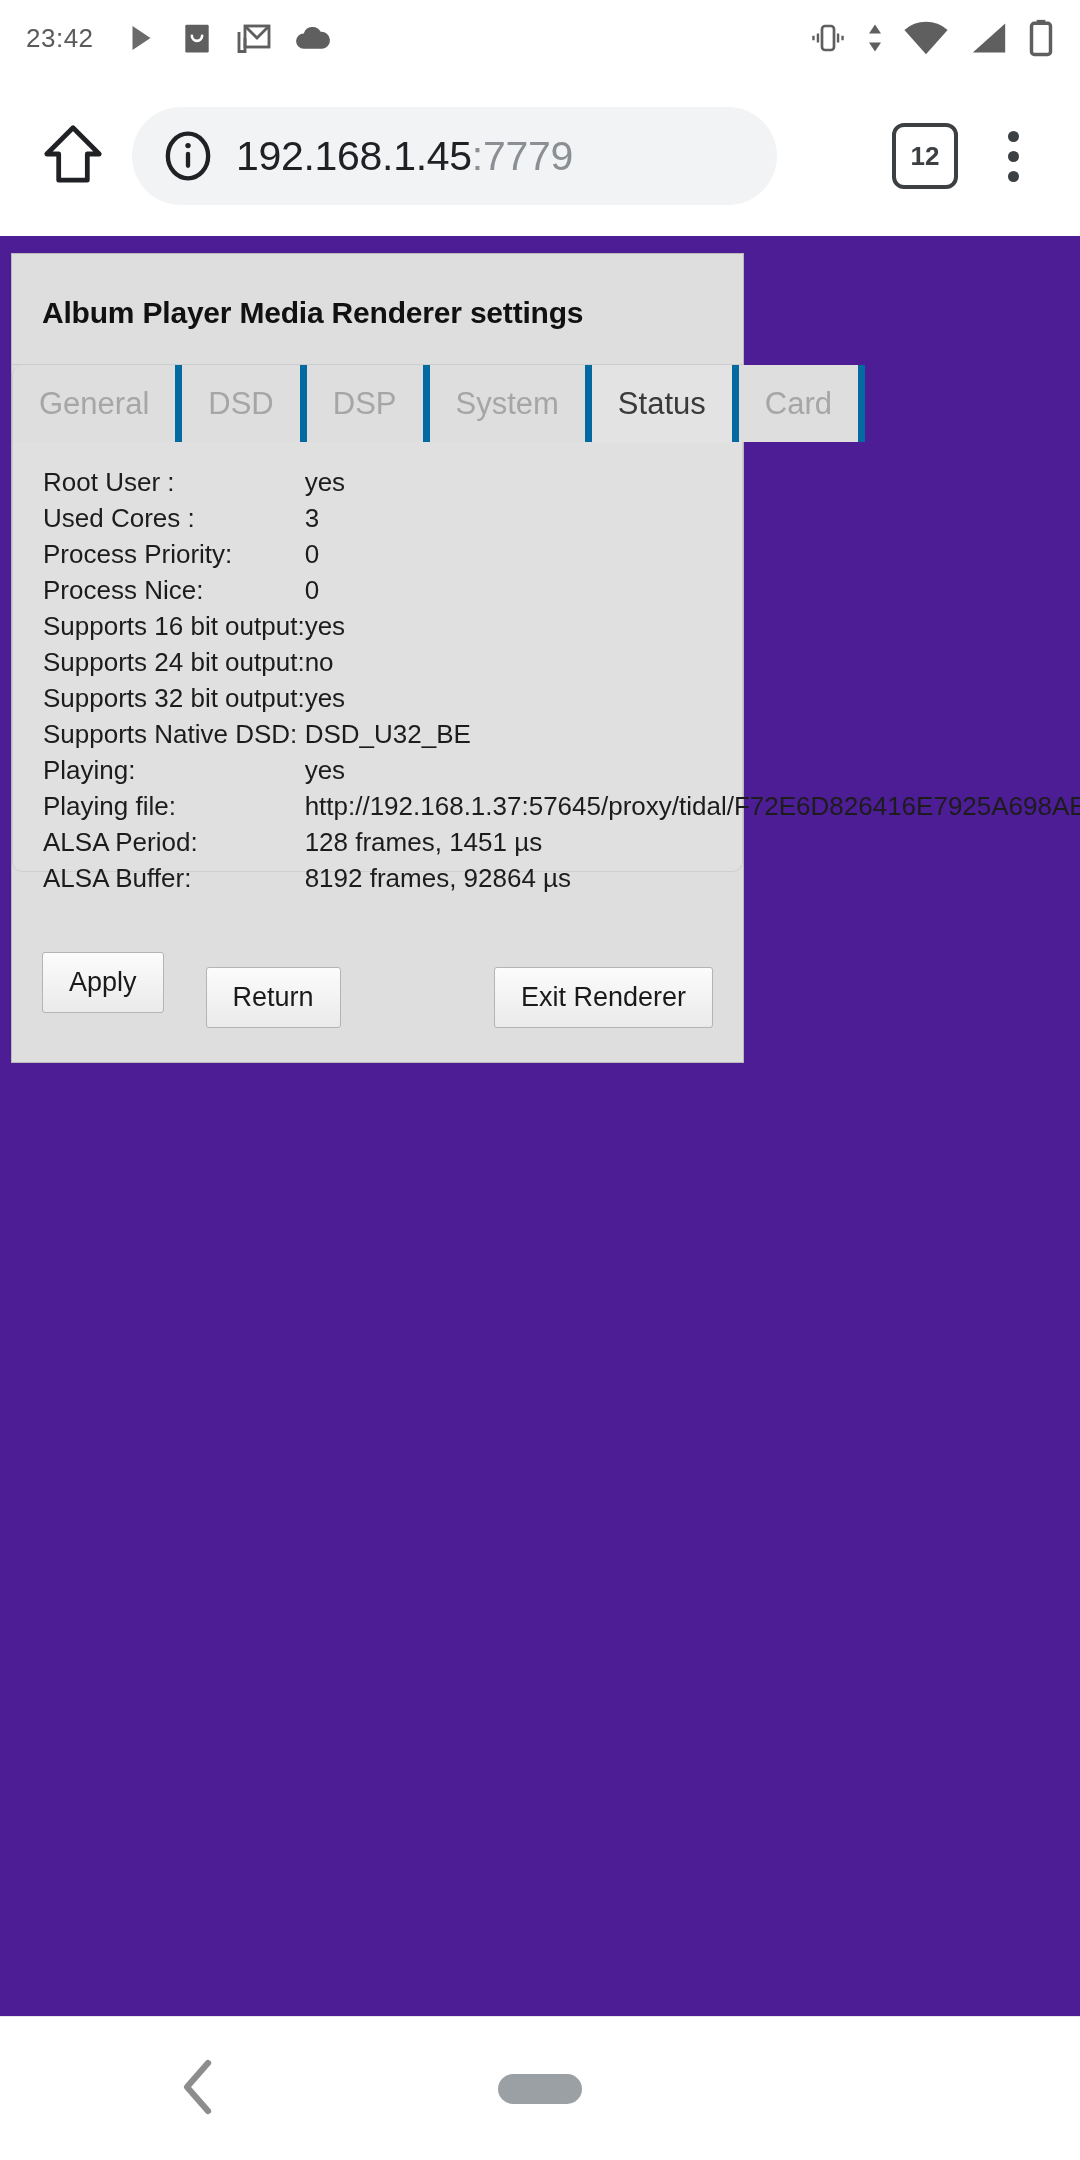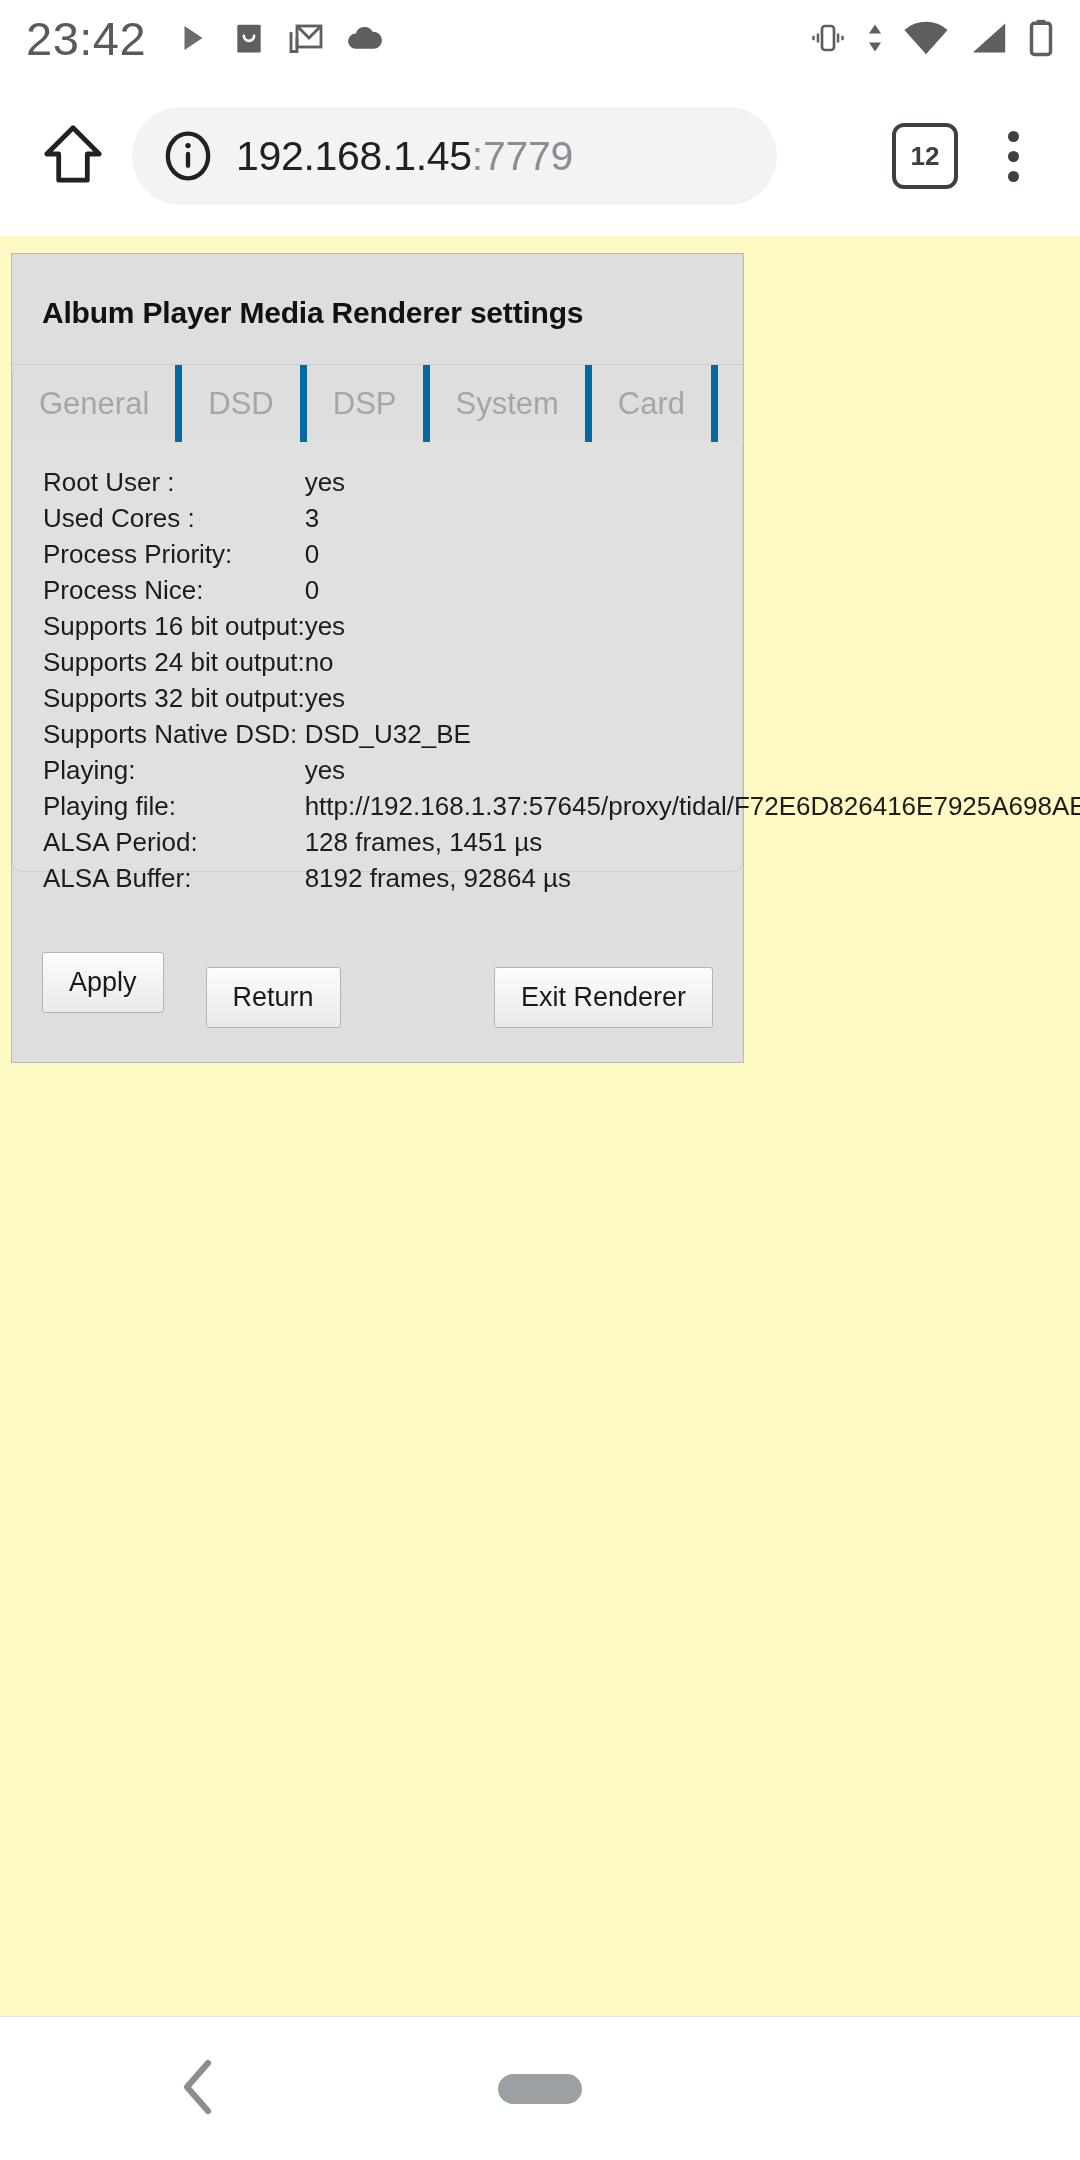--- a/index.html
+++ b/index.html
@@ -11,21 +11,21 @@
   }
   #screen { position:relative; width:1080px; height:2160px; }
 
   
   .statusbar {
     position:absolute; top:0; left:0; width:1080px; height:76px;
     background:#ffffff; display:flex; align-items:center;
     padding:0 26px;
   }
   .clock {
-    font-size:47px; color:#5a5a5a; letter-spacing:0.5px;
+    font-size:26px; color:#5a5a5a; letter-spacing:0.5px;
     font-family:"Liberation Sans", sans-serif;
   }
   .notif-icons { display:flex; align-items:center; gap:21px; margin-left:28px; }
   .notif-icons svg { display:block; }
   .status-right { margin-left:auto; display:flex; align-items:center; gap:17px; }
   .status-right svg { display:block; }
 
   
   .browserbar {
     position:absolute; top:76px; left:0; width:1080px; height:160px;
@@ -51,21 +51,21 @@
   }
   .menu-dots {
     width:74px; display:flex; flex-direction:column;
     align-items:center; gap:9px; margin-left:18px;
   }
   .menu-dots i { width:11px; height:11px; border-radius:50%; background:#3c4043; display:block; }
 
   
   .viewport {
     position:absolute; top:236px; left:0; width:1080px; height:1780px;
-    background:#fef9c3; overflow:hidden;
+    background:#4c1d95; overflow:hidden;
   }
 
   
   .dialog {
     position:absolute; top:17px; left:11px;
     width:733px; height:810px;
     background:#dedede;
     border:1px solid #b9b9b9;
     display:flex; flex-direction:column;
   }
@@ -252,20 +252,23 @@
         </div>
         <div class="tab">
           <span>DSD</span>
         </div>
         <div class="tab">
           <span>DSP</span>
         </div>
         <div class="tab">
           <span>System</span>
         </div>
+        <div class="tab active">
+          <span>Status</span>
+        </div>
         <div class="tab">
           <span>Card</span>
         </div>
         <div class="tabstrip-filler"></div>
       </div>
 
       <div class="panel">
         <table class="kv-table">
           <tbody>
               <tr>

